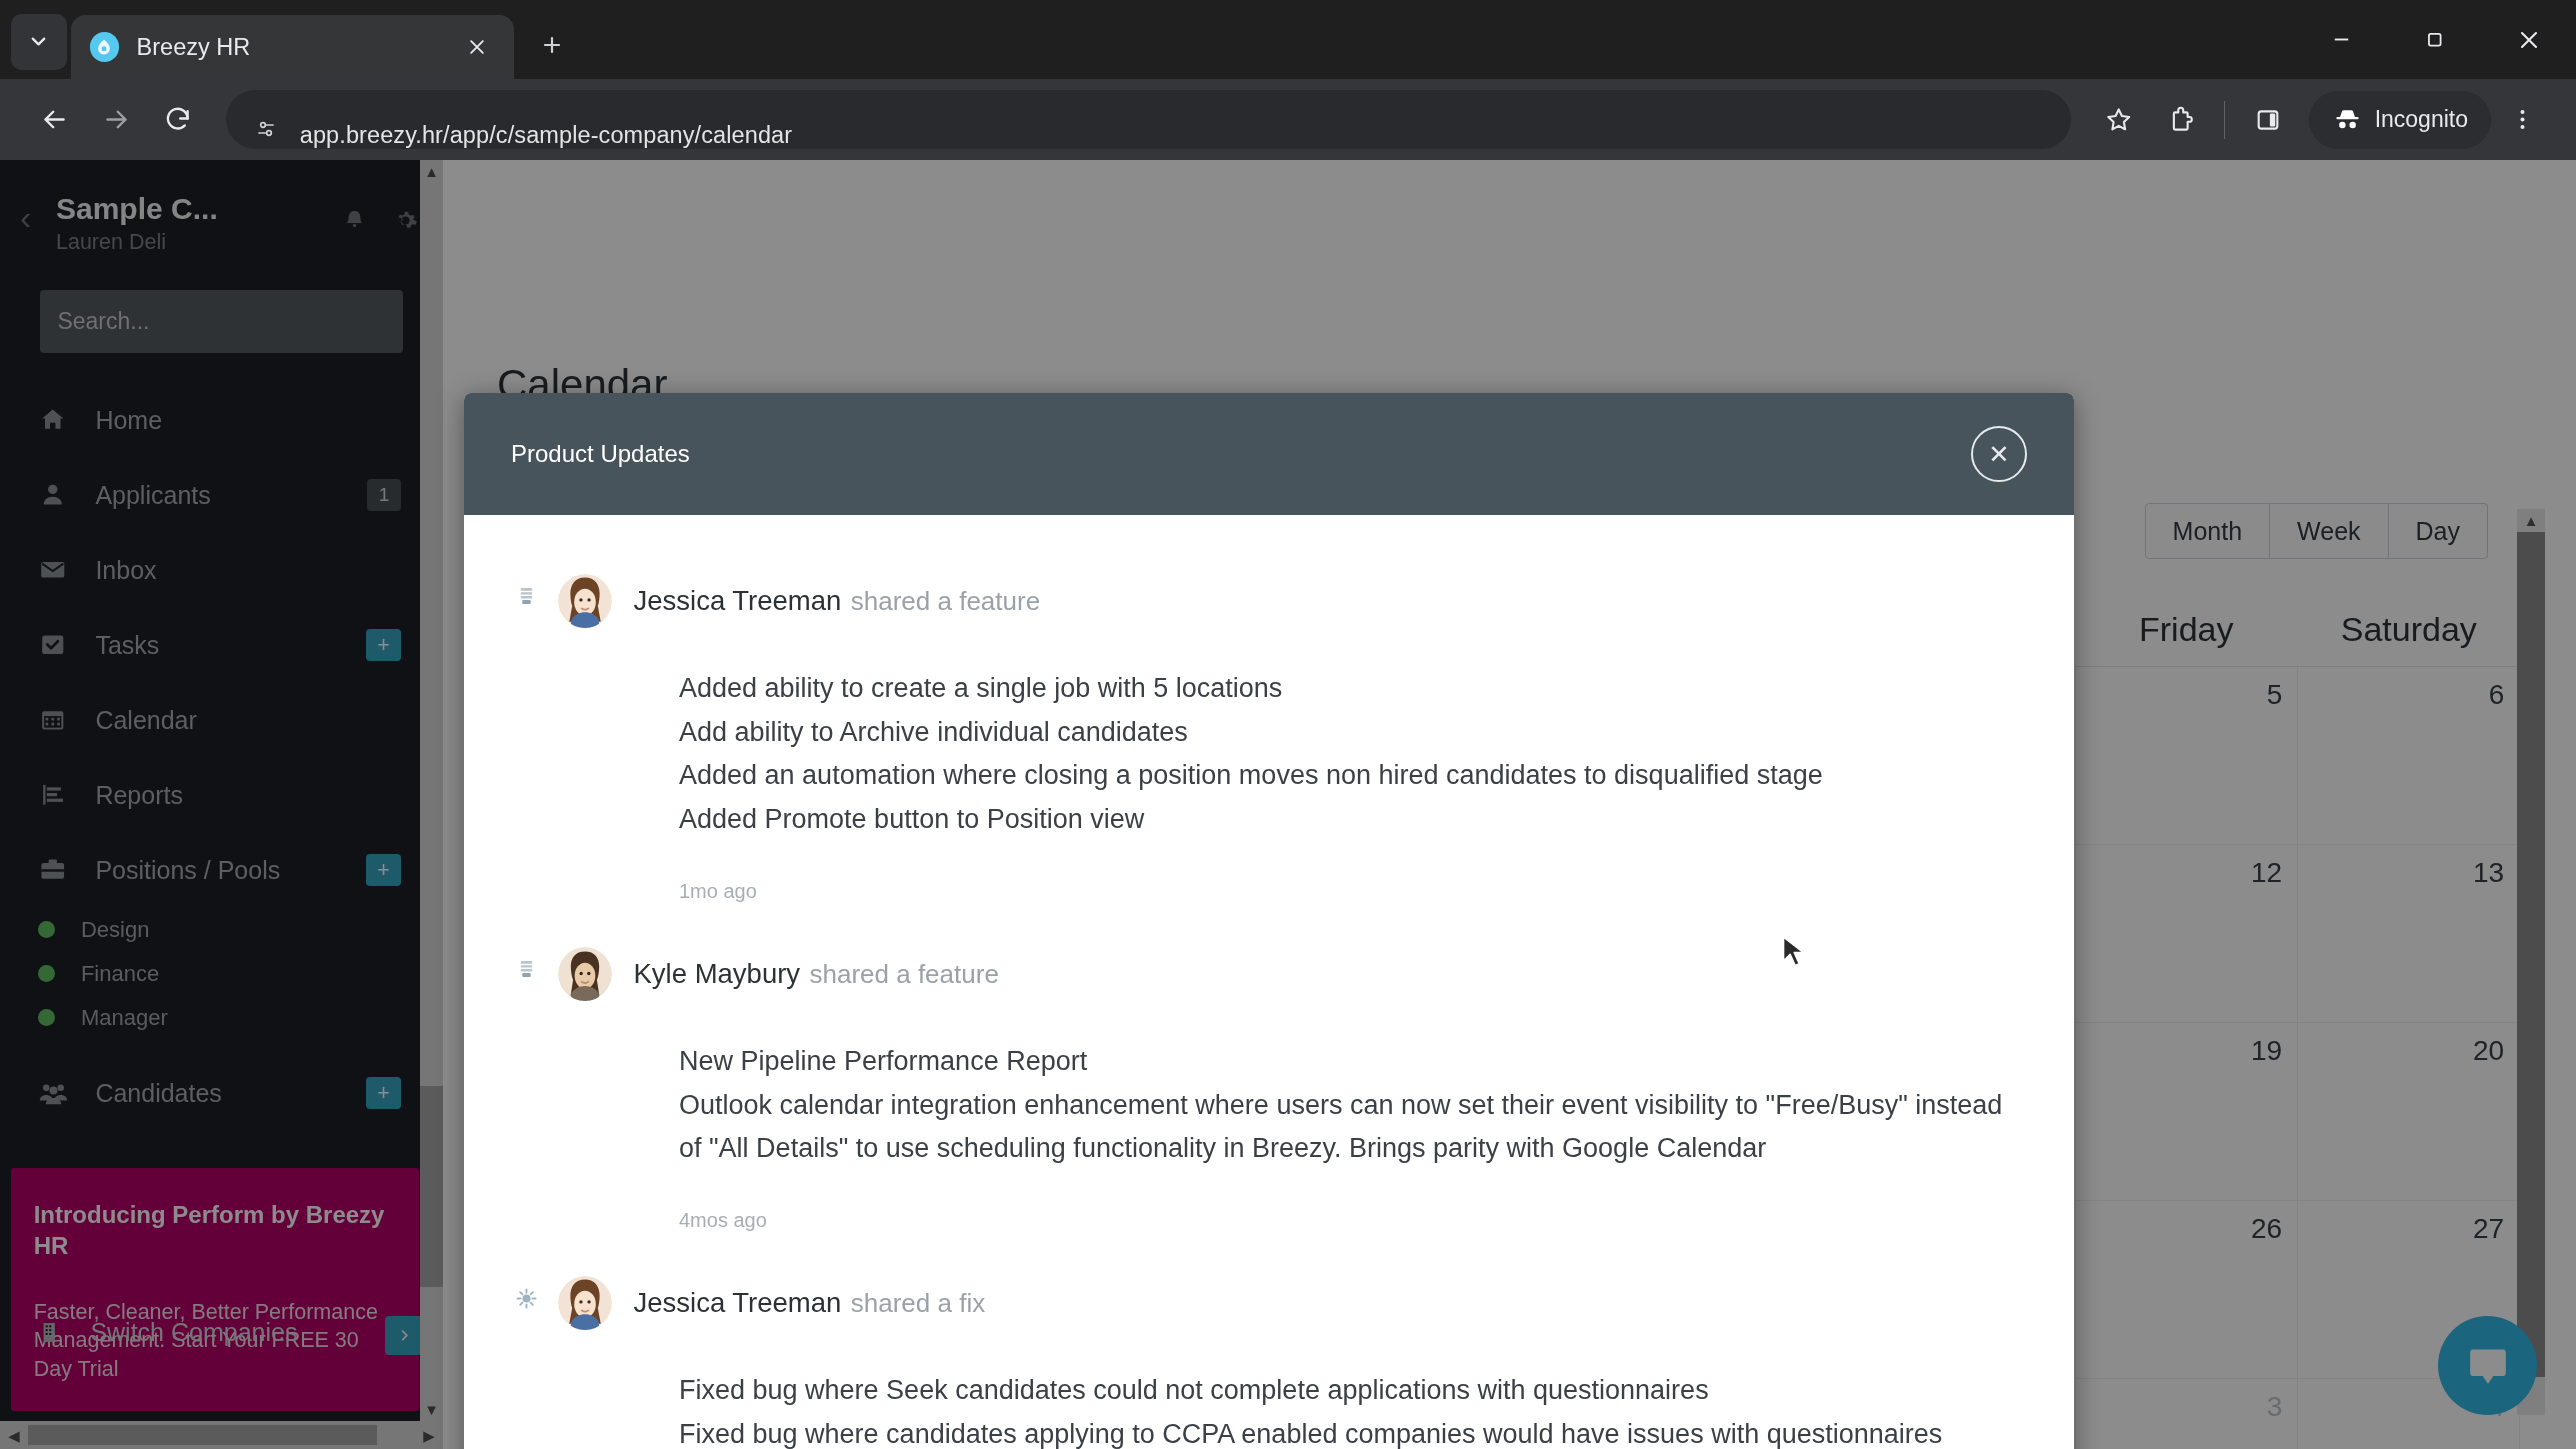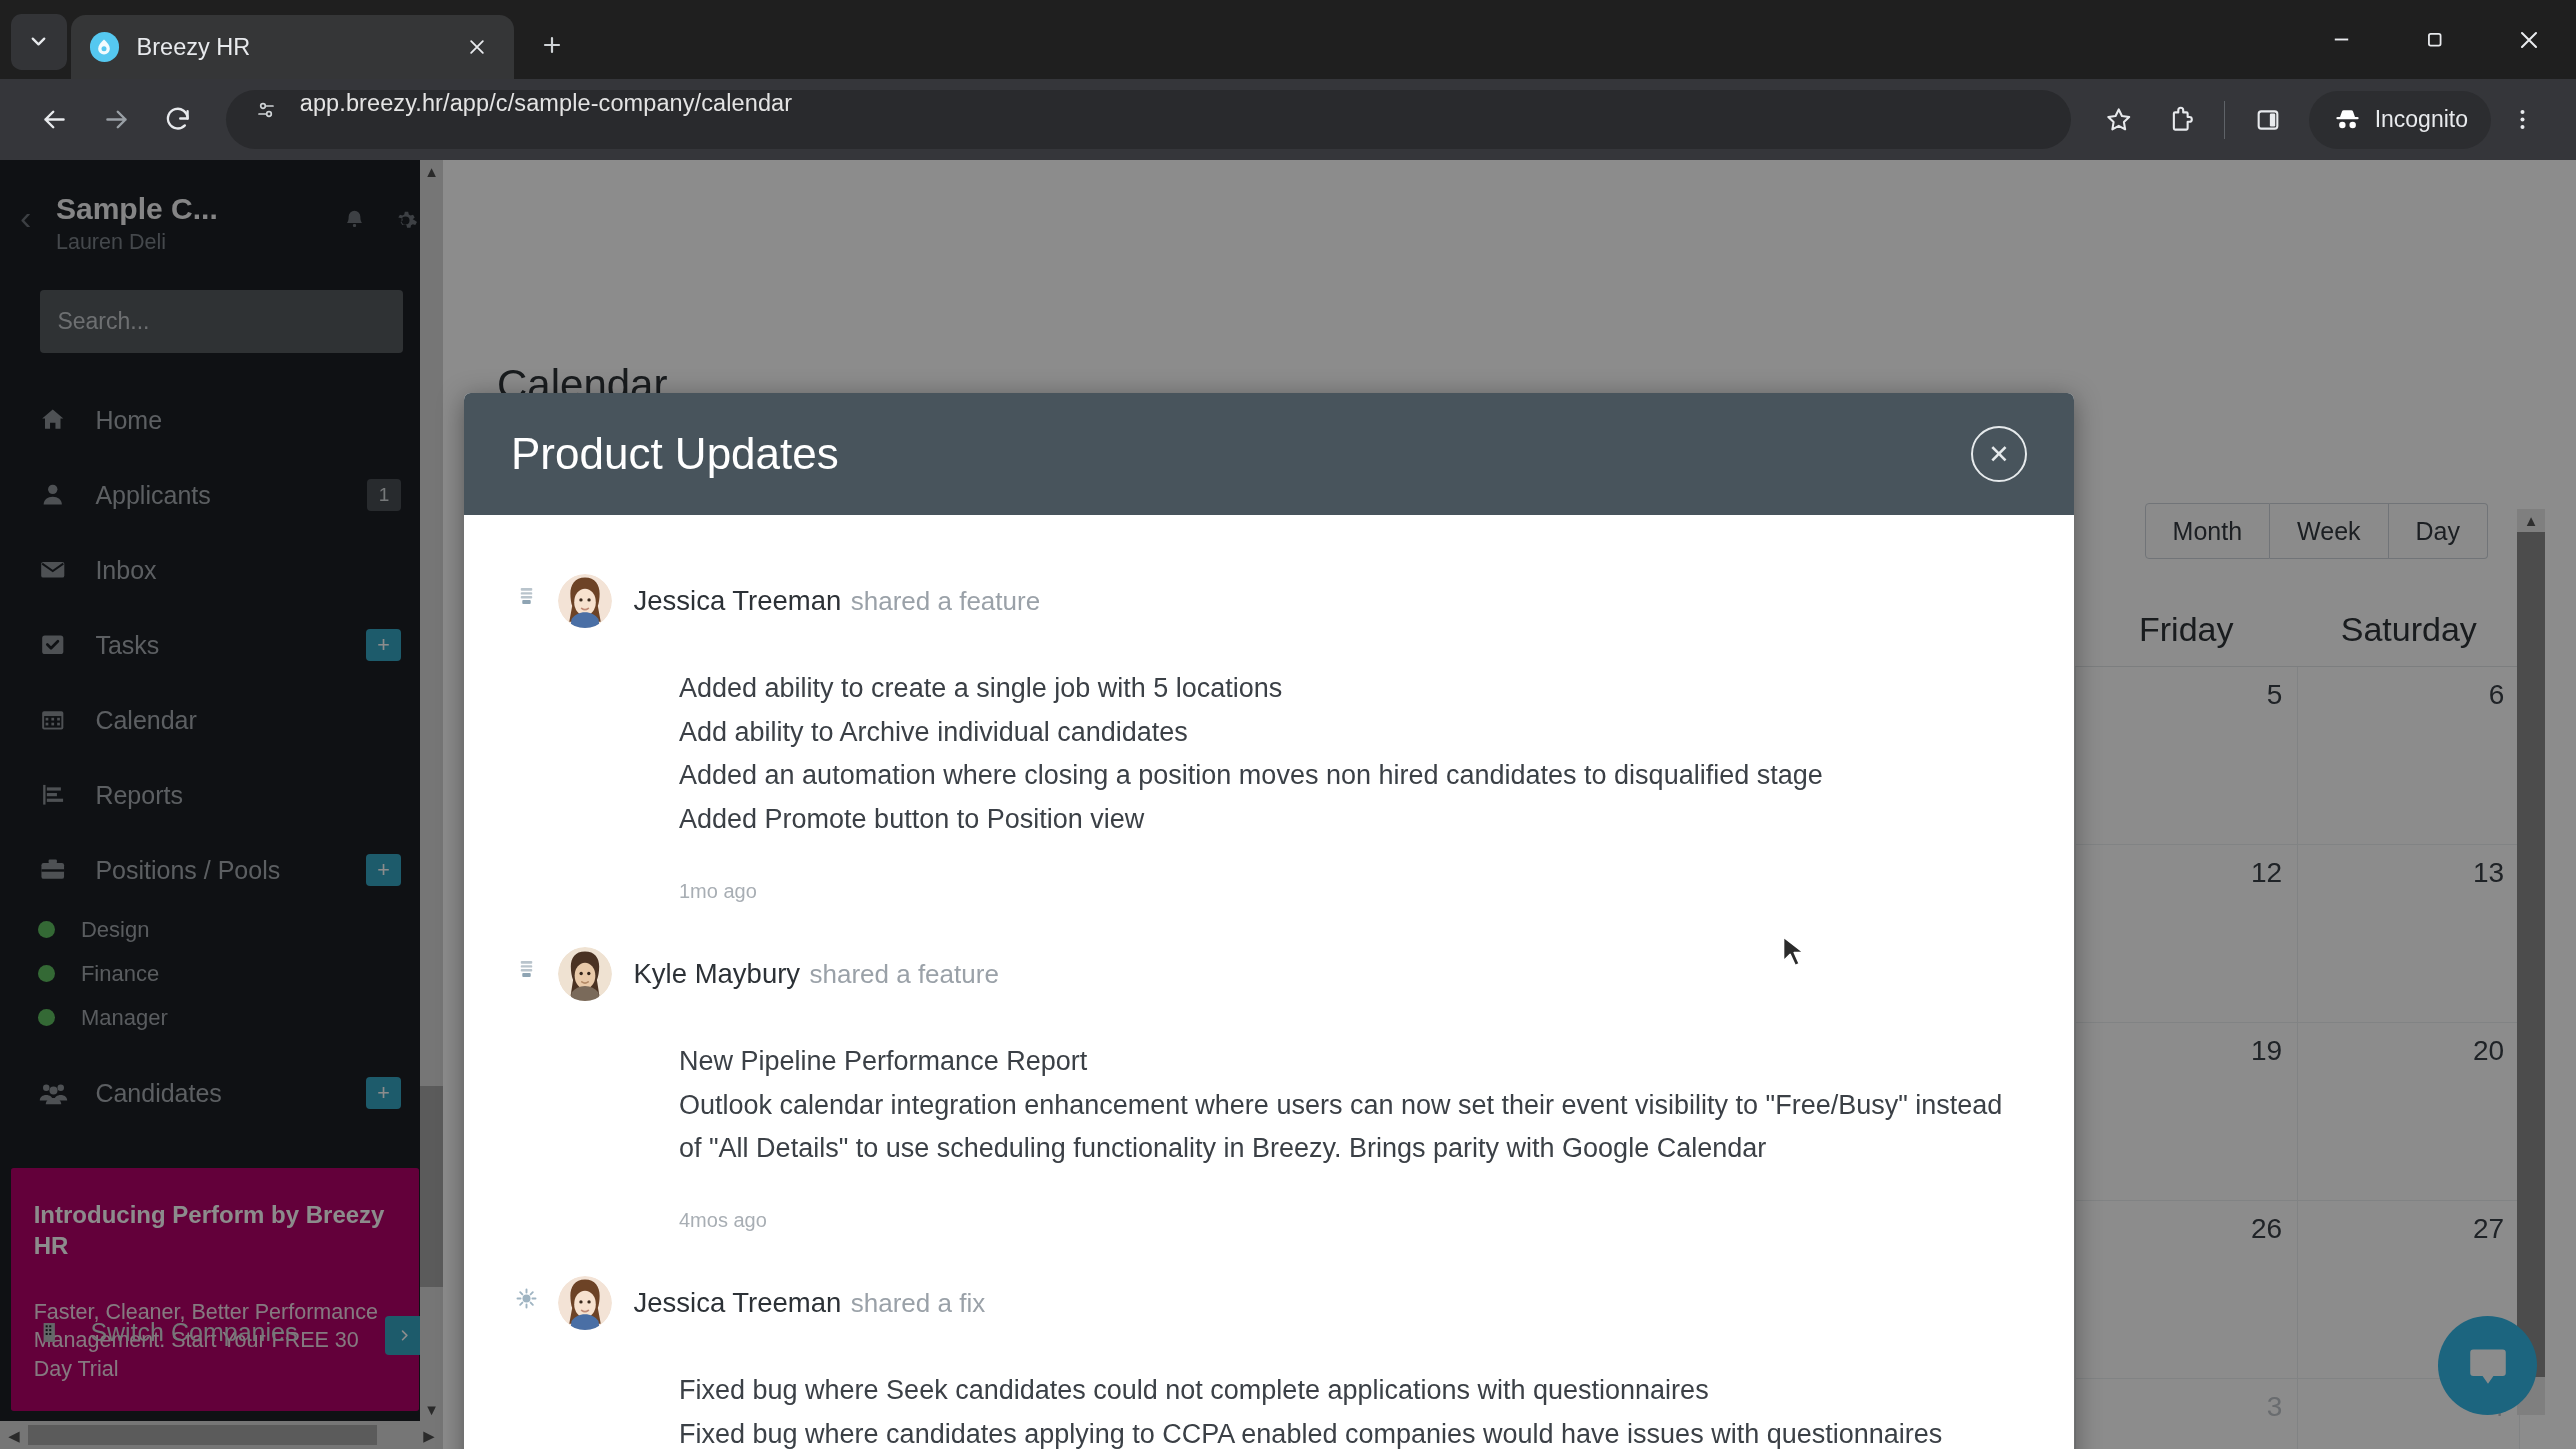--- a/index.html
+++ b/index.html
@@ -47,21 +47,21 @@
   .winctrls { position: absolute; right: 0; top: 0; height: 79px; display: flex; align-items: center; }
   .winctrl { width: 94px; height: 79px; display: flex; align-items: center; justify-content: center; }
 
   .toolbar {
     height: 81px; background: #35363a;
     display: flex; align-items: center; padding: 0 23px;
   }
   .navbtn { width: 62px; height: 62px; display: flex; align-items: center; justify-content: center; border-radius: 50%; flex-shrink: 0; }
   .omnibox {
     flex: 1; height: 59px; background: #292a2d; border-radius: 29.5px;
-    display: flex; align-items: flex-start; padding: 0 20px; margin: 0 17.4px;
+    display: flex; align-items: flex-end; padding: 0 20px; margin: 0 17.4px;
     min-width: 0;
   }
   .omnibox-icon {
     width: 40px; height: 40px; border-radius: 50%;
     display: flex; align-items: center; justify-content: center;
     flex-shrink: 0; margin-right: 13.4px;
   }
   .omnibox-url { color: #e4e4e4; font-size: 23.5px; white-space: nowrap; overflow: hidden; text-overflow: ellipsis; letter-spacing: 0.1px; }
   .tb-icon { width: 62px; height: 62px; display: flex; align-items: center; justify-content: center; border-radius: 50%; flex-shrink: 0; }
   .tb-sep { width: 1.3px; height: 38px; background: #5f6368; margin: 0 12px; flex-shrink: 0; }
@@ -173,21 +173,21 @@
   .dimmer { position: absolute; inset: 0; background: rgba(0,0,0,0.45); }
   .modal {
     position: absolute; left: 464px; top: 233px; width: 1610px; height: 1216px;
     background: #ffffff; border-radius: 6.7px 6.7px 0 0;
     box-shadow: 0 5.4px 27px rgba(0,0,0,.4); overflow: hidden;
   }
   .modal-head {
     height: 122px; background: #48545c;
     display: flex; align-items: center; padding: 0 47px;
   }
-  .modal-title { flex: 1; color: #ffffff; font-size: 44px; }
+  .modal-title { flex: 1; color: #ffffff; font-size: 24px; }
   .modal-close {
     width: 56px; height: 56px; border-radius: 50%;
     border: 2.7px solid #e6eaec; display: flex; align-items: center; justify-content: center;
     color: #e6eaec; font-size: 25.5px; flex-shrink: 0;
   }
   .modal-body { padding: 59px 0 0 0; height: 1093px; background: #fff; }
 
   .feed-item { position: relative; padding: 0 60px 0 47px; margin-bottom: 44px; }
   .feed-head { display: flex; align-items: center; }
   .feed-tag { width: 31px; flex-shrink: 0; display: flex; align-items: center; justify-content: center; padding-bottom: 9.4px; }

